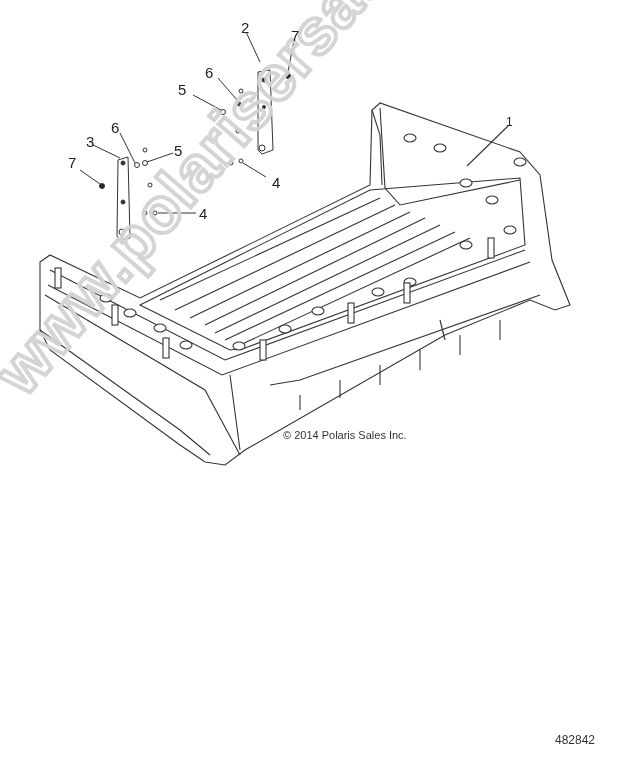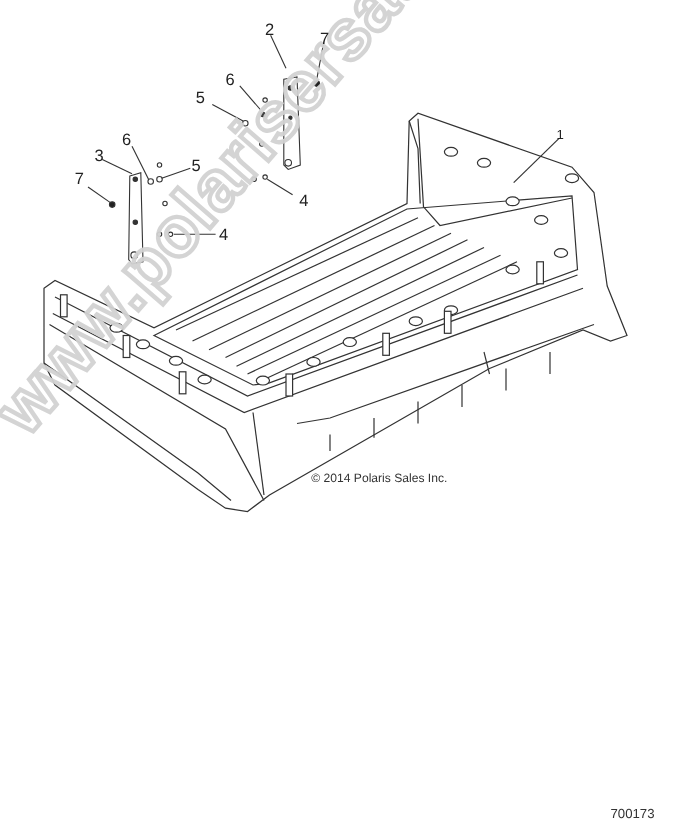--- a/index.html
+++ b/index.html
@@ -131,14 +131,14 @@
   <span class="callout" style="left:205px;top:65px;">6</span>
   <span class="callout" style="left:178px;top:82px;">5</span>
   <span class="callout" style="left:272px;top:175px;">4</span>
   <span class="callout" style="left:111px;top:120px;">6</span>
   <span class="callout" style="left:86px;top:134px;">3</span>
   <span class="callout" style="left:174px;top:143px;">5</span>
   <span class="callout" style="left:68px;top:155px;">7</span>
   <span class="callout" style="left:199px;top:206px;">4</span>
 
   <div class="copyright">© 2014 Polaris Sales Inc.</div>
-  <div class="diagram-id">700173</div>
+  <div class="diagram-id">482842</div>
 </div>
 
 </body></html>

